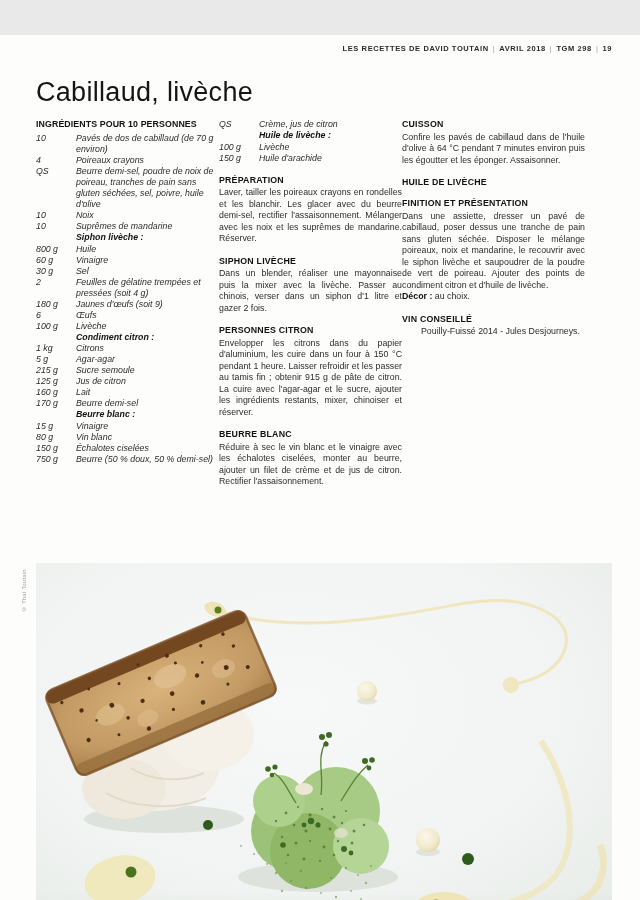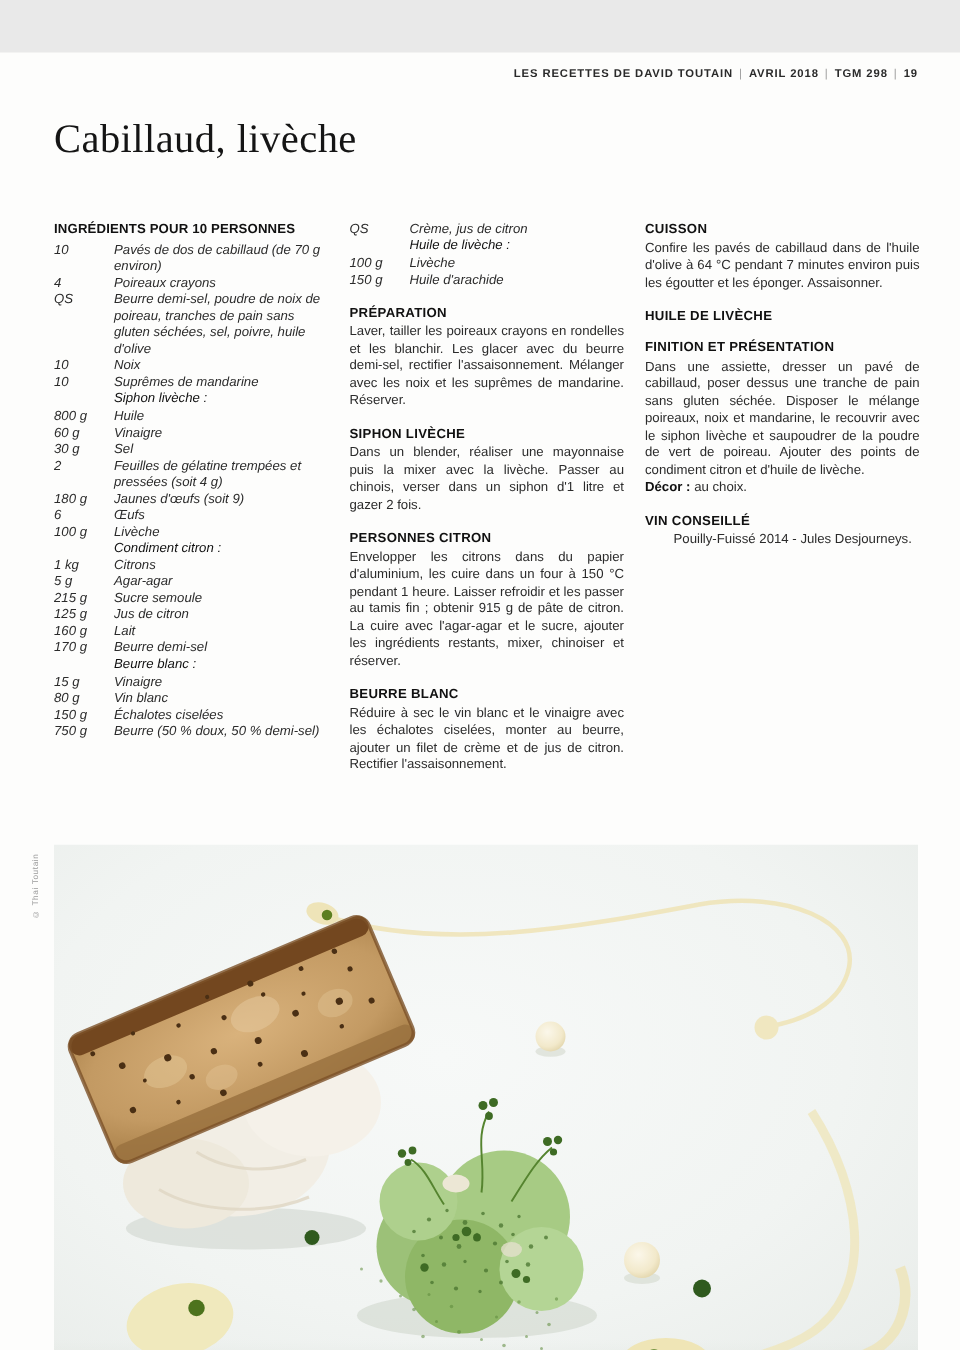--- a/index.html
+++ b/index.html
@@ -3,30 +3,30 @@
 <meta charset="utf-8">
 <style>
   * { margin:0; padding:0; box-sizing:border-box; }
   html,body { width:640px; height:900px; }
   body { font-family:"Liberation Sans", sans-serif; background:#e9e9e9; }
   .page { position:relative; width:640px; height:900px; background:#fdfdfc; overflow:hidden; color:#1e1e1e;margin-top:35px; }
 
   .header { position:absolute; top:9px; right:28px; font-size:7.5px; font-weight:bold; letter-spacing:.6px; color:#2a2a2a; white-space:nowrap; }
   .hsep { color:#9c9c9c; margin:0 4px; font-weight:normal; }
 
-  .title { position:absolute; top:42px; left:36px; font-family:Liberation Serif, serif; font-weight:400; font-size:27px; letter-spacing:.3px; color:#151515; }
-
-  .columns { position:absolute; top:112px; left:36px; width:577px; display:flex; gap:14px; }
+  .title { position:absolute; top:42px; left:36px; font-family:Liberation Sans, sans-serif; font-weight:400; font-size:27px; letter-spacing:.3px; color:#151515; }
+
+  .columns { position:absolute; top:84px; left:36px; width:577px; display:flex; }
   .col { width:183px; }
 
   .ing-heading { font-size:8.8px; font-weight:bold; letter-spacing:.1px; margin-bottom:4px; color:#111; }
   .ing-row { display:flex; font-style:italic; font-size:8.8px; line-height:11px; color:#2b2b2b; }
   .qty { flex:0 0 40px; }
   .iname { flex:1; }
-  .ing-sub { font-style:italic; font-weight:normal; font-size:8.8px; line-height:11.5px; padding-left:40px; color:#111; }
+  .ing-sub { font-style:italic; font-weight:bold; font-size:8.8px; line-height:11.5px; padding-left:40px; color:#111; }
 
   .sections { margin-top:0; }
   .col2 .sections { margin-top:11px; }
   .sec { margin-bottom:11px; }
   .sec h3 { font-size:8.8px; font-weight:bold; letter-spacing:.2px; margin-bottom:2.5px; color:#111; }
   .sec p { font-size:8.8px; line-height:11.5px; text-align:justify; color:#2b2b2b; }
   .sec p.note { text-align:left; }
   .sec p.note b { color:#111; }
   .sec.no-justify p { text-align:left;padding-left:19px; }
 

